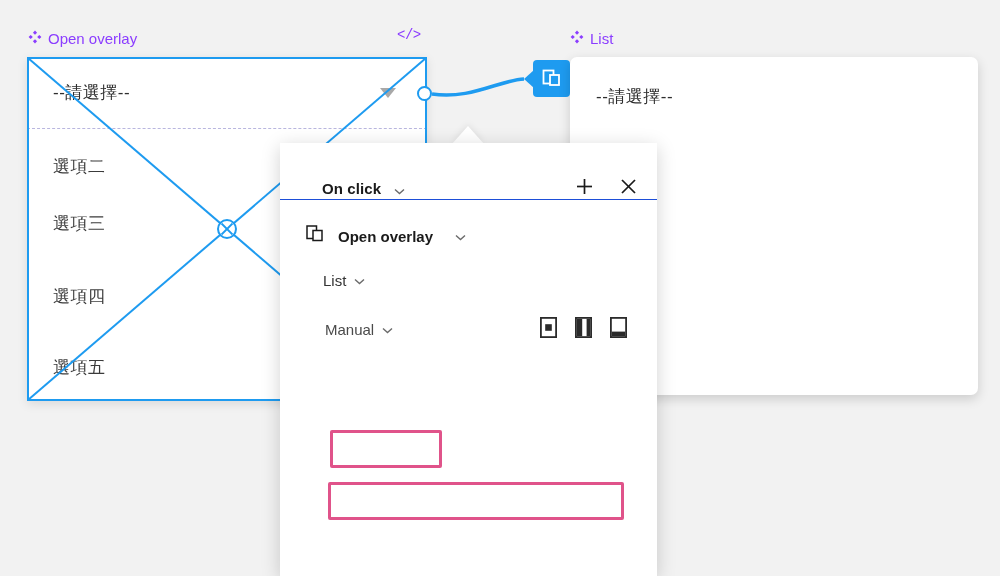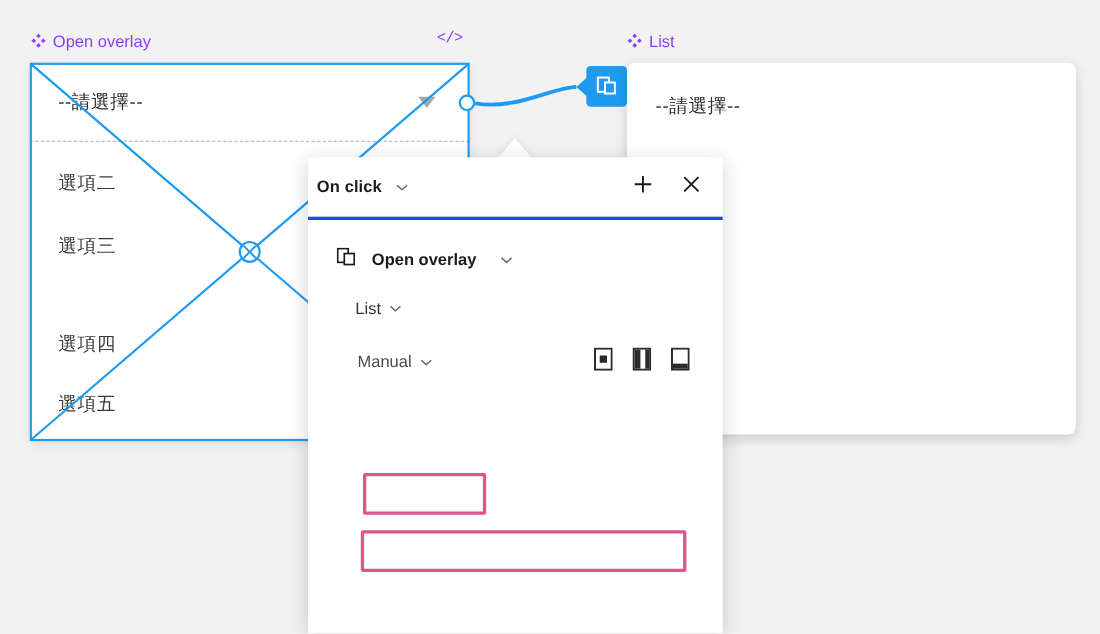--- a/index.html
+++ b/index.html
@@ -190,24 +190,24 @@
     top: 126px;
     width: 0; height: 0;
     border-left: 16px solid transparent;
     border-right: 16px solid transparent;
     border-bottom: 18px solid #ffffff;
     filter: drop-shadow(0 -2px 3px rgba(0,0,0,0.07));
   }
   .popup-header {
     position: relative;
     height: 57px;
-    border-bottom: 3px solid #1d4ed8;
-    display: flex;
-    align-items: center;
-    padding: 0 18px 0 8px;
+    border-bottom: 1px solid #1d4ed8;
+    display: flex;
+    align-items: flex-end;
+    padding: 0 18px 0 42px;
     box-sizing: border-box;
   }
   .popup-title {
     font-size: 15px;
     color: #1a1a1a;
     font-weight: bold;
     letter-spacing: 0.1px;
   }
   .chev {
     display: inline-block;
@@ -340,21 +340,21 @@
   <div class="code-icon">&lt;/&gt;</div>
 
   <div class="frame-left">
     <div class="frame-left-select">
       <div class="select-text">--請選擇--</div>
       <div class="select-caret"></div>
     </div>
     <div class="opt-list">
       <div class="opt-item" style="top:26px">選項二</div>
       <div class="opt-item" style="top:83px">選項三</div>
-      <div class="opt-item" style="top:172px">選項四</div>
+      <div class="opt-item" style="top:156px">選項四</div>
       <div class="opt-item" style="top:227px">選項五</div>
     </div>
   </div>
 
   <div class="sel-overlay">
     <div class="sel-border"></div>
     <svg width="400" height="344" viewBox="0 0 400 344">
       <line x1="1" y1="1" x2="399" y2="343" stroke="#1e9bf0" stroke-width="2"></line>
       <line x1="399" y1="1" x2="1" y2="343" stroke="#1e9bf0" stroke-width="2"></line>
       <g>

